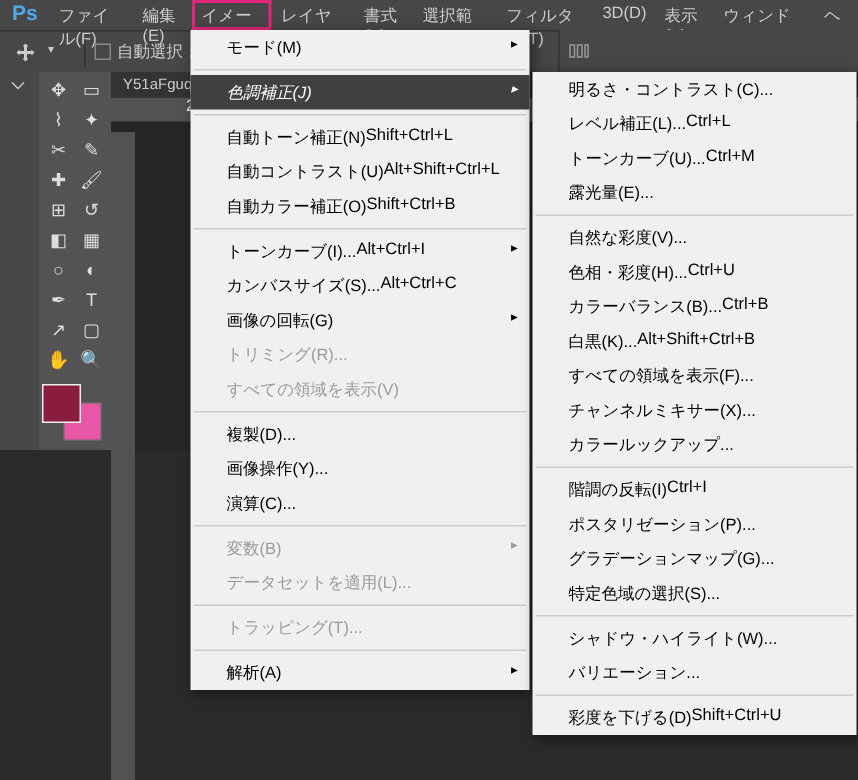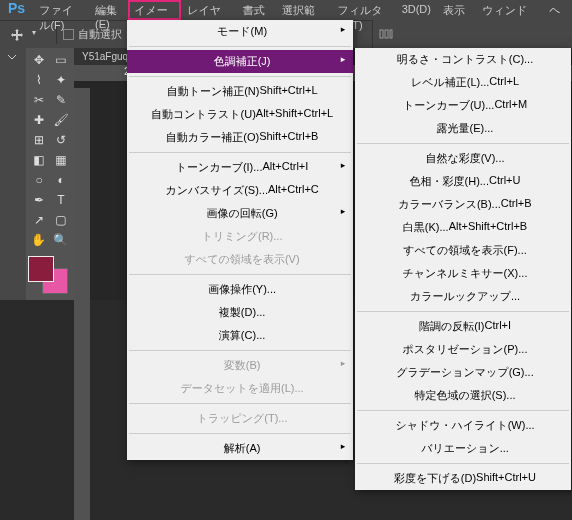--- a/index.html
+++ b/index.html
@@ -18,22 +18,22 @@
 .tool-grid .t{width:22px;height:20px;display:flex;align-items:center;justify-content:center;color:#ddd;font-size:12px;}
 .tool-grid .sw{width:44px;height:42px;position:relative;margin-top:6px;}
 .tool-grid .sw .f{position:absolute;width:26px;height:26px;top:0;left:0;background:#8a1c3d;border:1px solid #eee;}
 .tool-grid .sw .b{position:absolute;width:26px;height:26px;top:12px;left:14px;background:#e856a6;border:1px solid #666;}
 .canvas{flex:1;background:#262626;position:relative;}
 .tab{background:#333;color:#ccc;padding:3px 8px;display:inline-block;font-size:10px;}
 .ruler-h{height:16px;background:#525252;color:#eee;font-size:9px;display:flex;}
 .ruler-h span{width:70px;margin-left:50px;}
 .ruler-v{width:16px;background:#525252;position:absolute;left:0;top:40px;height:600px;}
 .dropdown{position:absolute;background:#f0f0f0;color:#000;box-shadow:2px 2px 8px rgba(0,0,0,.5);min-width:226px;}
-.dropdown .row{display:flex;justify-content:center;padding:4px 20px 4px 24px;white-space:nowrap;}
-.dropdown .row.sel{background:#701a75;color:#fff;}
+.dropdown .row{display:flex;justify-content:flex-start;padding:4px 20px 4px 24px;white-space:nowrap;}
+.dropdown .row.sel{background:#404040;color:#fff;font-style:italic;}
 .dropdown .row.arw::after{content:"▸";position:absolute;right:8px;font-size:9px;}
 .dropdown .row.dis{color:#9a9a9a;}
 .dropdown hr{border:none;border-top:1px solid #ccc;margin:3px 2px;}
 .dd1{top:20px;left:127px;}
 .dd2{top:48px;left:355px;min-width:216px;}
 .right-strip{position:absolute;right:0;top:20px;width:200px;height:28px;background:#474747;display:flex;align-items:center;border-left:1px solid #333;padding-left:6px;}
 svg{display:block;}
 </style>
 </head>
 <body>
@@ -149,24 +149,24 @@
       <span>画像の回転(G)</span>
     </div>
     <div class="row dis">
       <span>トリミング(R)...</span>
     </div>
     <div class="row dis">
       <span>すべての領域を表示(V)</span>
     </div>
     <hr>
     <div class="row">
+      <span>複製(D)...</span>
+    </div>
+    <div class="row">
       <span>画像操作(Y)...</span>
-    </div>
-    <div class="row">
-      <span>複製(D)...</span>
     </div>
     <div class="row">
       <span>演算(C)...</span>
     </div>
     <hr>
     <div class="row arw dis">
       <span>変数(B)</span>
     </div>
     <div class="row dis">
       <span>データセットを適用(L)...</span>

